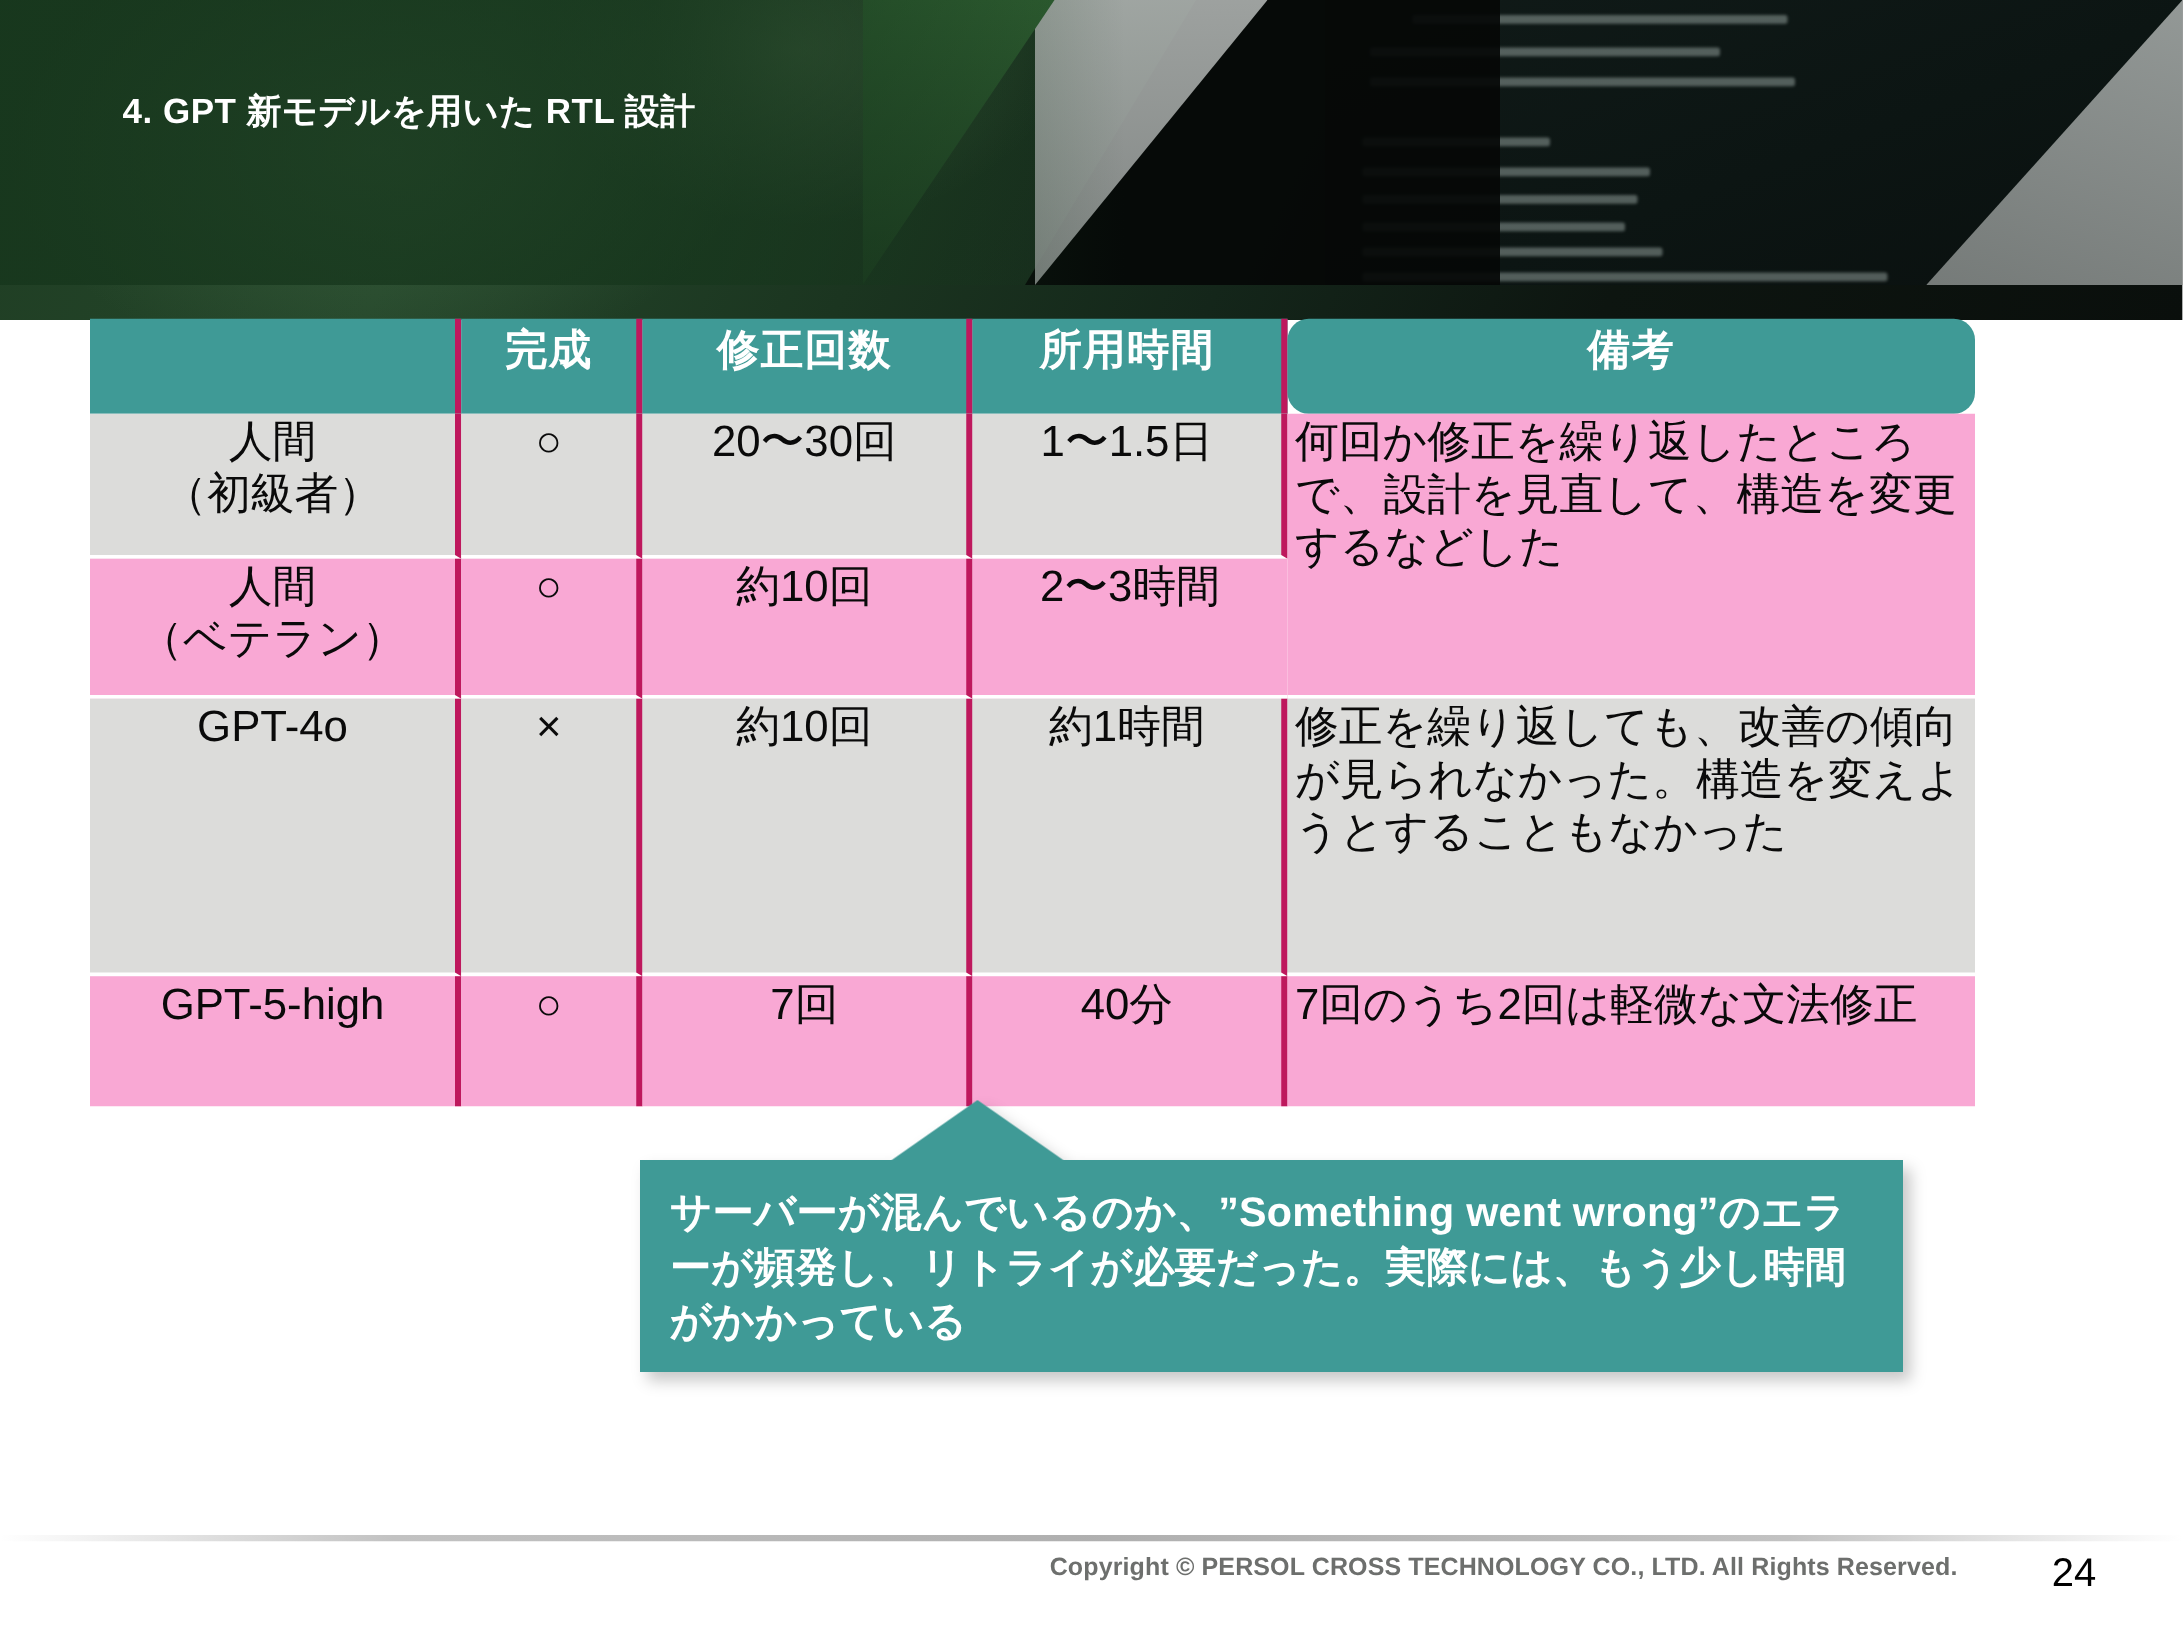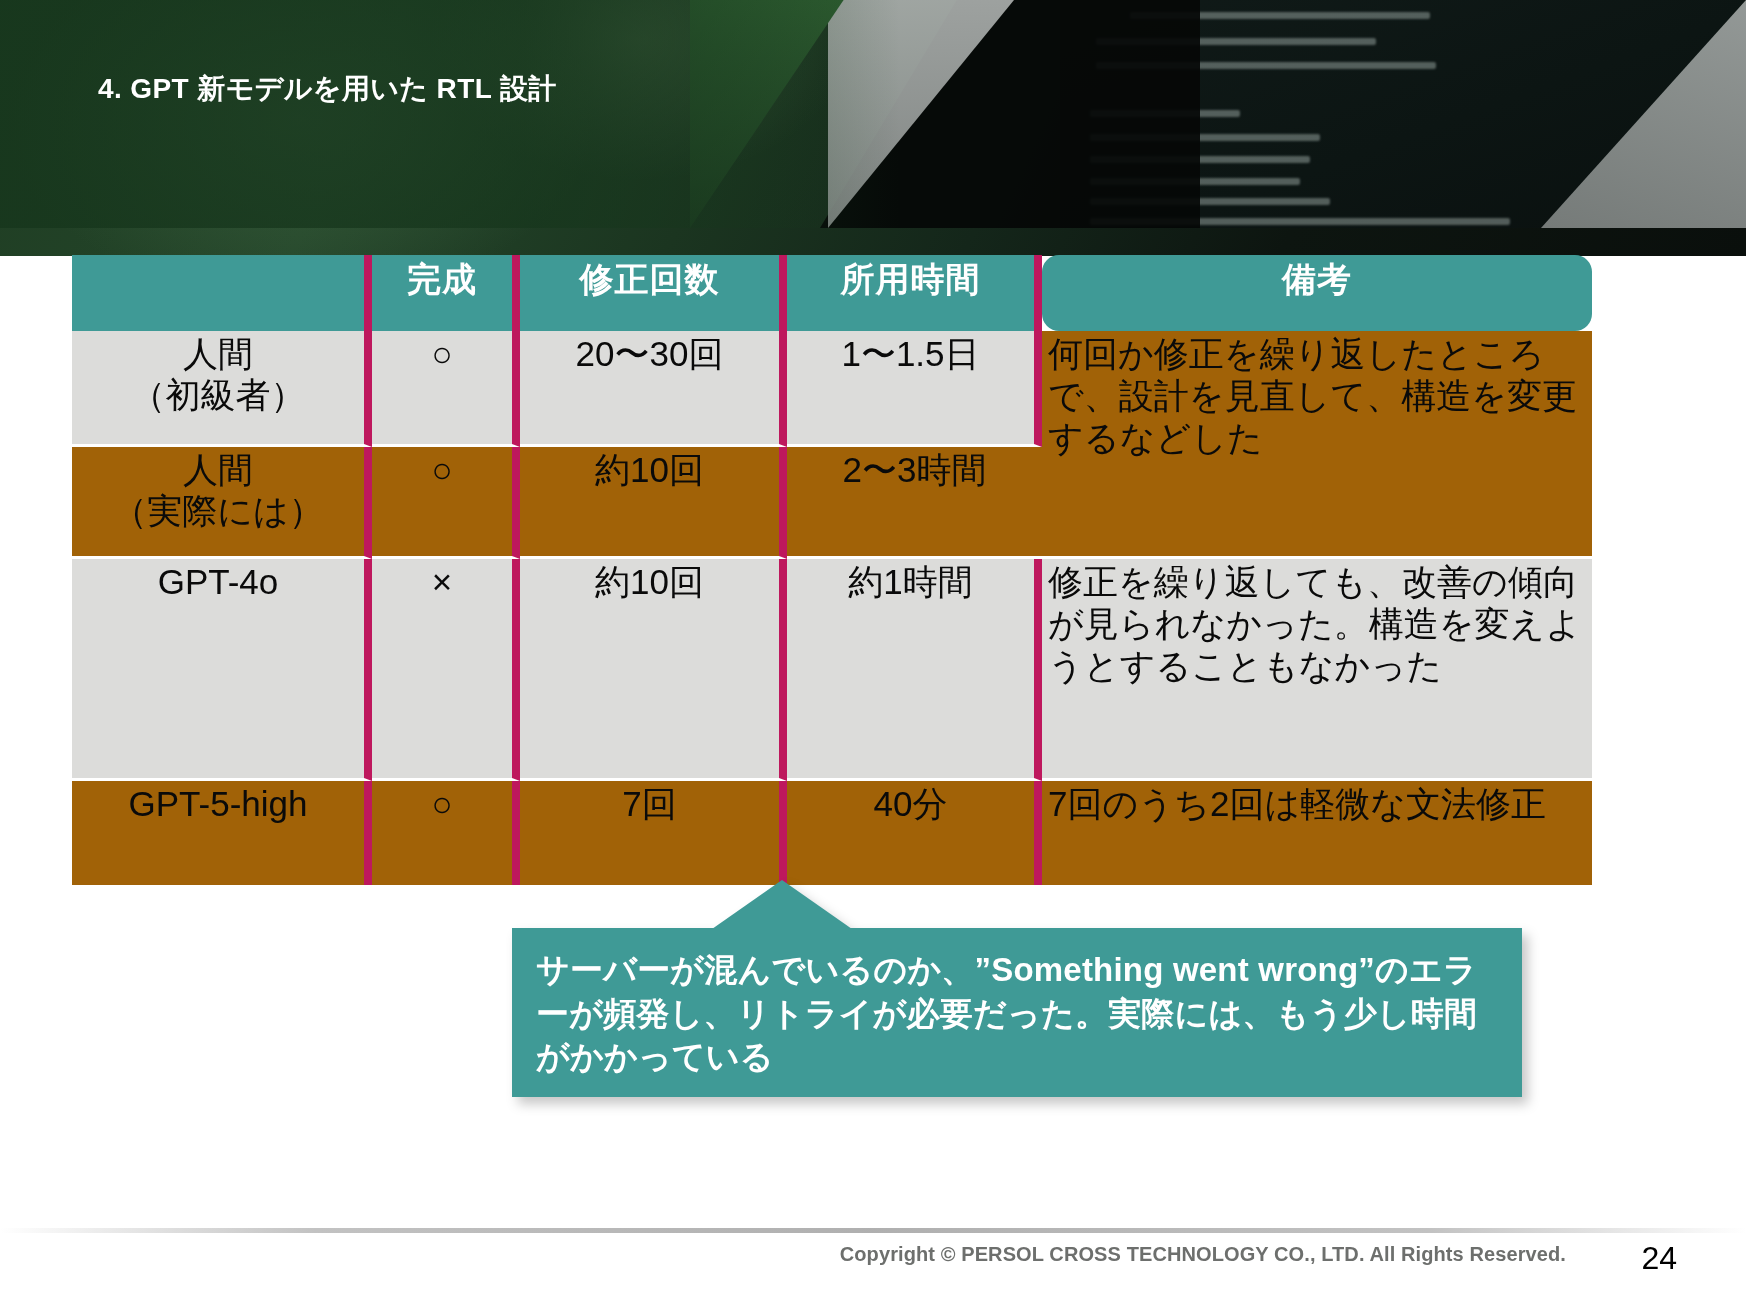--- a/index.html
+++ b/index.html
@@ -102,42 +102,42 @@
   
   .tbl {
     position: absolute;
     left: 72px; top: 255px;
     width: 1428px;
     border-collapse: separate;
     border-spacing: 0;
     table-layout: fixed;
   }
   .tbl td, .tbl th {
-    border-right: 8px solid #be185d;
+    border-right: 5px solid #be185d;
     border-bottom: 3px solid #ffffff;
     padding: 2px 6px;
     vertical-align: top;
   }
   .tbl tr > *:last-child { border-right: none; }
   .tbl tr:last-child > * { border-bottom: none; }
 
   .hdr-cell {
     background: #3f9a96;
     color: #ffffff;
     font-size: 34px;
     font-weight: bold;
     text-align: center;
     height: 72px;
     vertical-align: middle;
     letter-spacing: 1px;
   }
   .hdr-blank { background: #3f9a96; }
 
   .c-light { background: #dcdcda; }
-  .c-dark  { background: #a16207; margin-top: 37px; }
+  .c-dark  { background: #f9a8d4; margin-top: 37px; }
 
   .cell-name {
     font-size: 35px;
     text-align: center;
     color: #0a0a0a;
     line-height: 1.18;
     padding-top: 8px;
   }
   .cell-mid {
     font-size: 35px;
@@ -261,21 +261,21 @@
       </td>
       <td class="c-light cell-mid">○</td>
       <td class="c-light cell-mid">20〜30回</td>
       <td class="c-light cell-mid">1〜1.5日</td>
       <td class="c-dark cell-remark" rowspan="2">何回か修正を繰り返したところで、設計を見直して、構造を変更するなどした</td>
     </tr>
 
     <tr class="r2">
       <td class="c-dark cell-name">
         <span class="nm2">人間</span>
-        <span class="nm2">（実際には）</span>
+        <span class="nm2">（ベテラン）</span>
       </td>
       <td class="c-dark cell-mid">○</td>
       <td class="c-dark cell-mid">約10回</td>
       <td class="c-dark cell-mid">2〜3時間</td>
     </tr>
 
     <tr class="r3">
       <td class="c-light cell-name">
         <span class="nm2">GPT-4o</span>
       </td>

